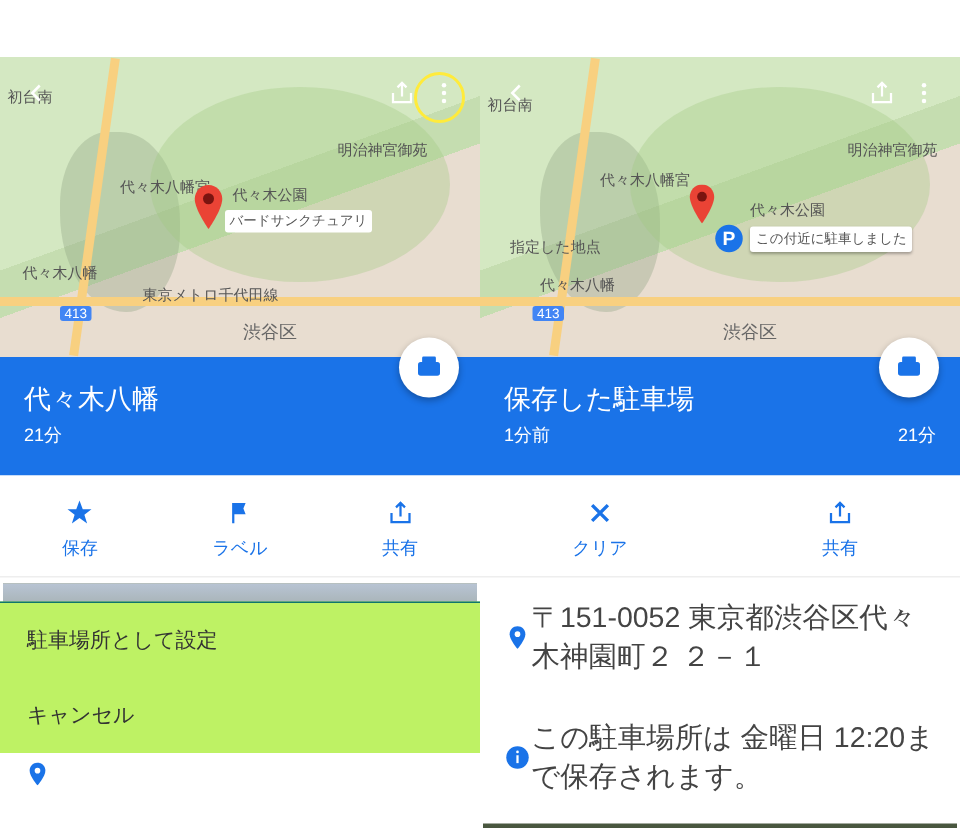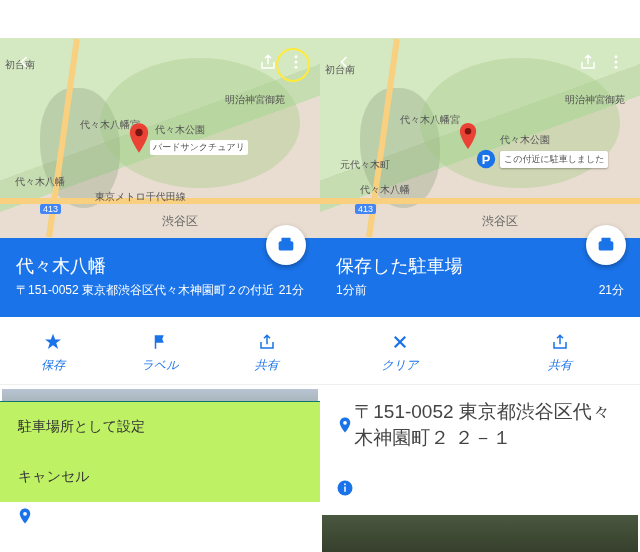--- a/index.html
+++ b/index.html
@@ -14,21 +14,21 @@
 .topbar { position:absolute; top:0; left:0; right:0; height:48px; display:flex; align-items:center; padding:0 10px; z-index:5; color:#fff; }
 .topbar .sp { flex:1; }
 .topbar .ico { width:28px; height:28px; display:flex; align-items:center; justify-content:center; }
 .highlight-circle { position:absolute; top:10px; right:10px; width:34px; height:34px; border:2px solid #ffeb3b; border-radius:50%; z-index:6; pointer-events:none; }
 .pin-red { position:absolute; left:128px; top:85px; z-index:3; }
 .pin-p { position:absolute; left:155px; top:110px; z-index:3; }
 .fab { position:absolute; right:14px; top:187px; width:40px; height:40px; background:#fff; border-radius:50%; box-shadow:0 2px 5px rgba(0,0,0,.3); display:flex; align-items:center; justify-content:center; z-index:4; color:#1a73e8; }
 .card { background:#1a73e8; color:#fff; padding:16px 16px 18px; }
 .card h2 { font-size:18px; font-weight:400; margin-bottom:4px; }
 .card .sub { font-size:12px; display:flex; justify-content:space-between; }
-.actions { display:flex; background:#fff; border-bottom:1px solid #eee;font-style:italic; }
+.actions { display:flex; background:#fff; border-bottom:1px solid #eee; }
 .action { flex:1; text-align:center; padding:14px 0 10px; color:#1a73e8; font-size:12px; }
 .action .ai { height:22px; display:flex; justify-content:center; align-items:center; margin-bottom:4px; }
 .streetview { height:100px; background:linear-gradient(180deg,#6b7a5a 0%, #3a4530 60%, #2a3020 100%); position:relative; margin:4px 2px; }
 .streetview::before { content:''; position:absolute; top:0; left:0; right:0; height:40px; background:linear-gradient(180deg,#b8c4d4,#8a9480); }
 .sv-ico { position:absolute; bottom:6px; left:6px; }
 .inforow { display:flex; align-items:center; padding:14px 16px; font-size:19px; color:#444; }
 .inforow .ri { width:28px; color:#1a73e8; display:flex; }
 .menu { position:absolute; bottom:88px; left:0; right:0; background:#bef264; border-top:1px solid #0f766e; z-index:10; }
 .menu-item { padding:16px 18px; font-size:14px; color:#333; }
 .screen2 .map { height:200px; }
@@ -83,21 +83,20 @@
   </div>
   <div class="fab">
     <svg width="22" height="22" viewBox="0 0 24 24" fill="#1a73e8">
         <rect x="4" y="8" width="16" height="10" rx="2"></rect>
         <rect x="7" y="4" width="10" height="5" rx="1"></rect>
       </svg>
   </div>
   <div class="card">
     <h2>代々木八幡</h2>
     <div class="sub">
-      <span>〒151-0052 東京都渋谷区代々木神園町２の付近</span>
       <span>21分</span>
     </div>
   </div>
   <div class="actions">
     <div class="action">
       <div class="ai">
           <svg width="20" height="20" viewBox="0 0 24 24" fill="#1a73e8">
             <path d="M12 2l2.6 7h7l-5.7 4.3 2.2 7-6.1-4.3L5.9 20.3l2.2-7L2.4 9h7z"></path>
           </svg>
         </div>
@@ -163,21 +162,21 @@
             <circle cx="12" cy="5" r="2"></circle>
             <circle cx="12" cy="12" r="2"></circle>
             <circle cx="12" cy="19" r="2"></circle>
           </svg>
       </div>
     </div>
     <div class="map-label" style="top:25px;left:5px">初台南</div>
     <div class="map-label" style="top:55px;right:15px">明治神宮御苑</div>
     <div class="map-label" style="top:75px;left:80px">代々木八幡宮</div>
     <div class="map-label" style="top:95px;left:180px">代々木公園</div>
-    <div class="map-label" style="top:120px;left:20px">元代々木町</div>
+    <div class="map-label" style="top:120px;left:20px">指定した地点</div>
     <div class="map-label" style="top:145px;left:40px">代々木八幡</div>
     <div class="map-label" style="top:166px;left:35px;background:#4285f4;color:#fff;padding:0 3px;border-radius:2px;font-size:9px">413</div>
     <div class="pin-red" style="left:138px;top:85px">
       <svg width="20" height="26" viewBox="0 0 24 32">
           <path d="M12 0C6 0 2 5 2 10c0 8 10 22 10 22s10-14 10-22C22 5 18 0 12 0z" fill="#ea4335"></path>
           <circle cx="12" cy="10" r="4" fill="#7a1410"></circle>
         </svg>
     </div>
     <div class="pin-p">
       <svg width="22" height="22" viewBox="0 0 24 24">
@@ -229,18 +228,19 @@
     <span>〒151-0052 東京都渋谷区代々木神園町２ ２－１</span>
   </div>
   <div class="inforow">
     <div class="ri">
         <svg width="18" height="18" viewBox="0 0 24 24" fill="#1a73e8">
           <circle cx="12" cy="12" r="10"></circle>
           <rect x="11" y="10" width="2" height="7" fill="#fff"></rect>
           <circle cx="12" cy="7" r="1.2" fill="#fff"></circle>
         </svg>
       </div>
+    <span>この駐車場所は 金曜日 12:20まで保存されます。</span>
   </div>
   <div class="streetview2">
     
   </div>
 
 </div>
 
 </body></html>

